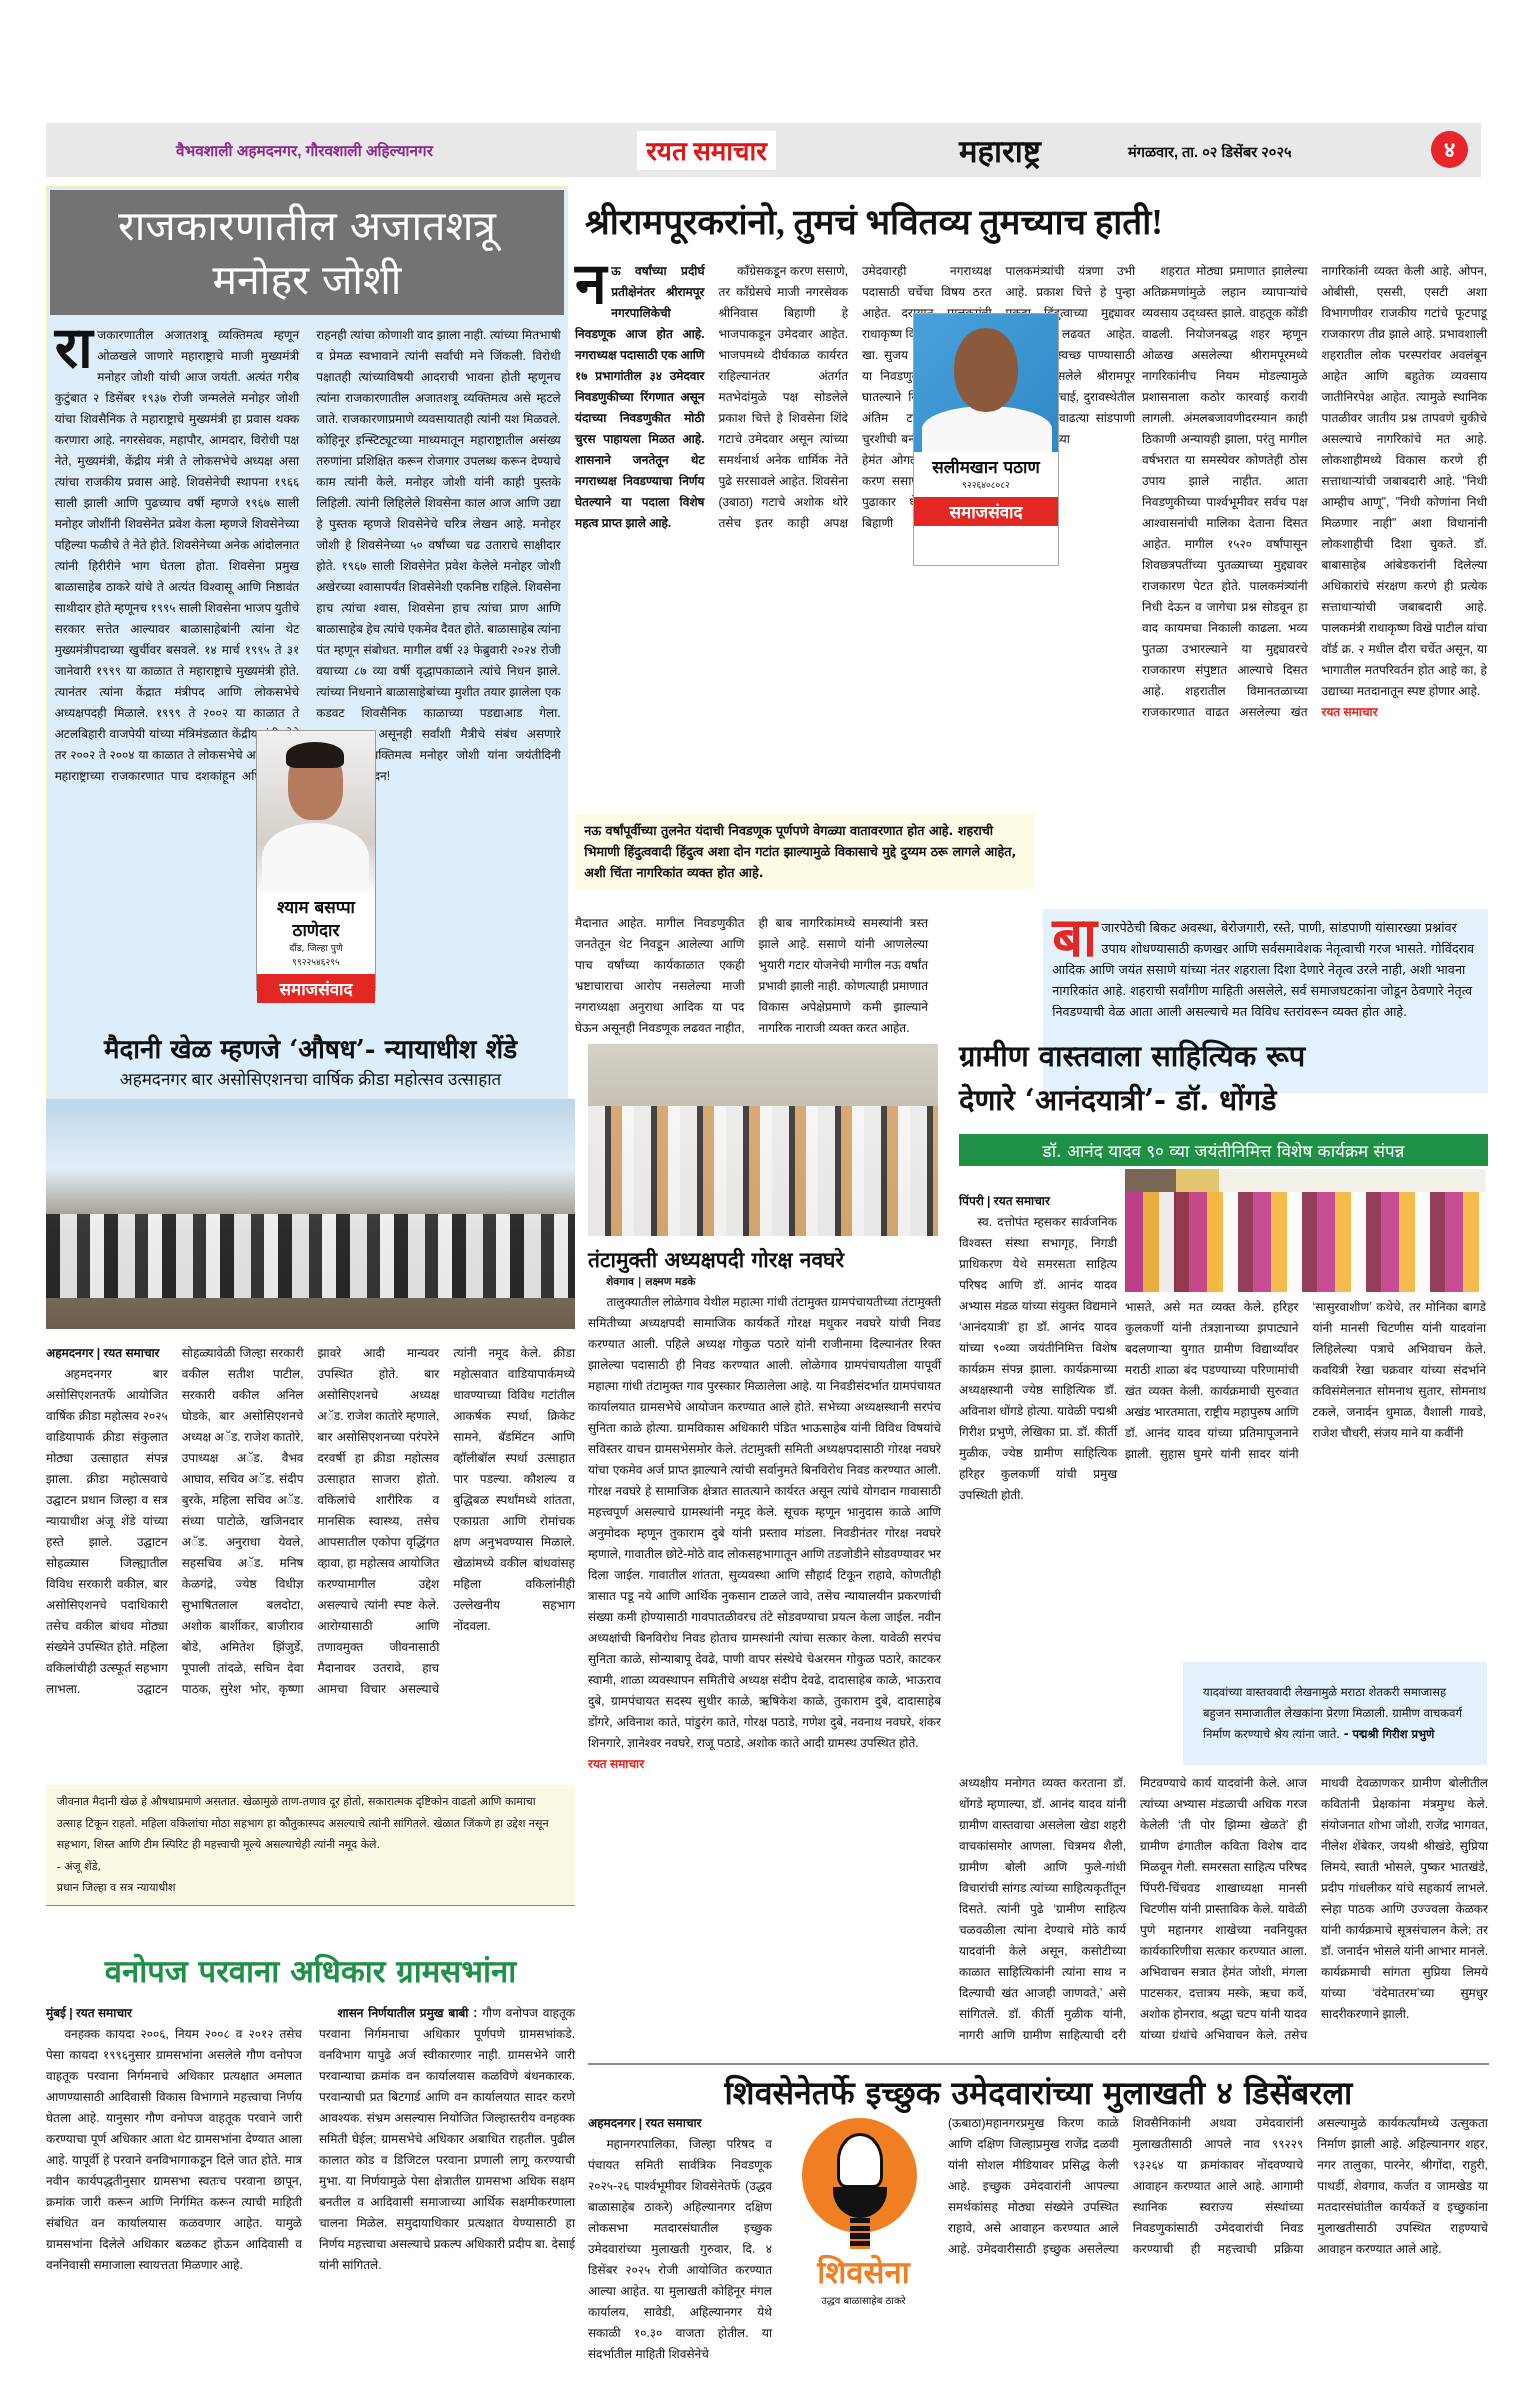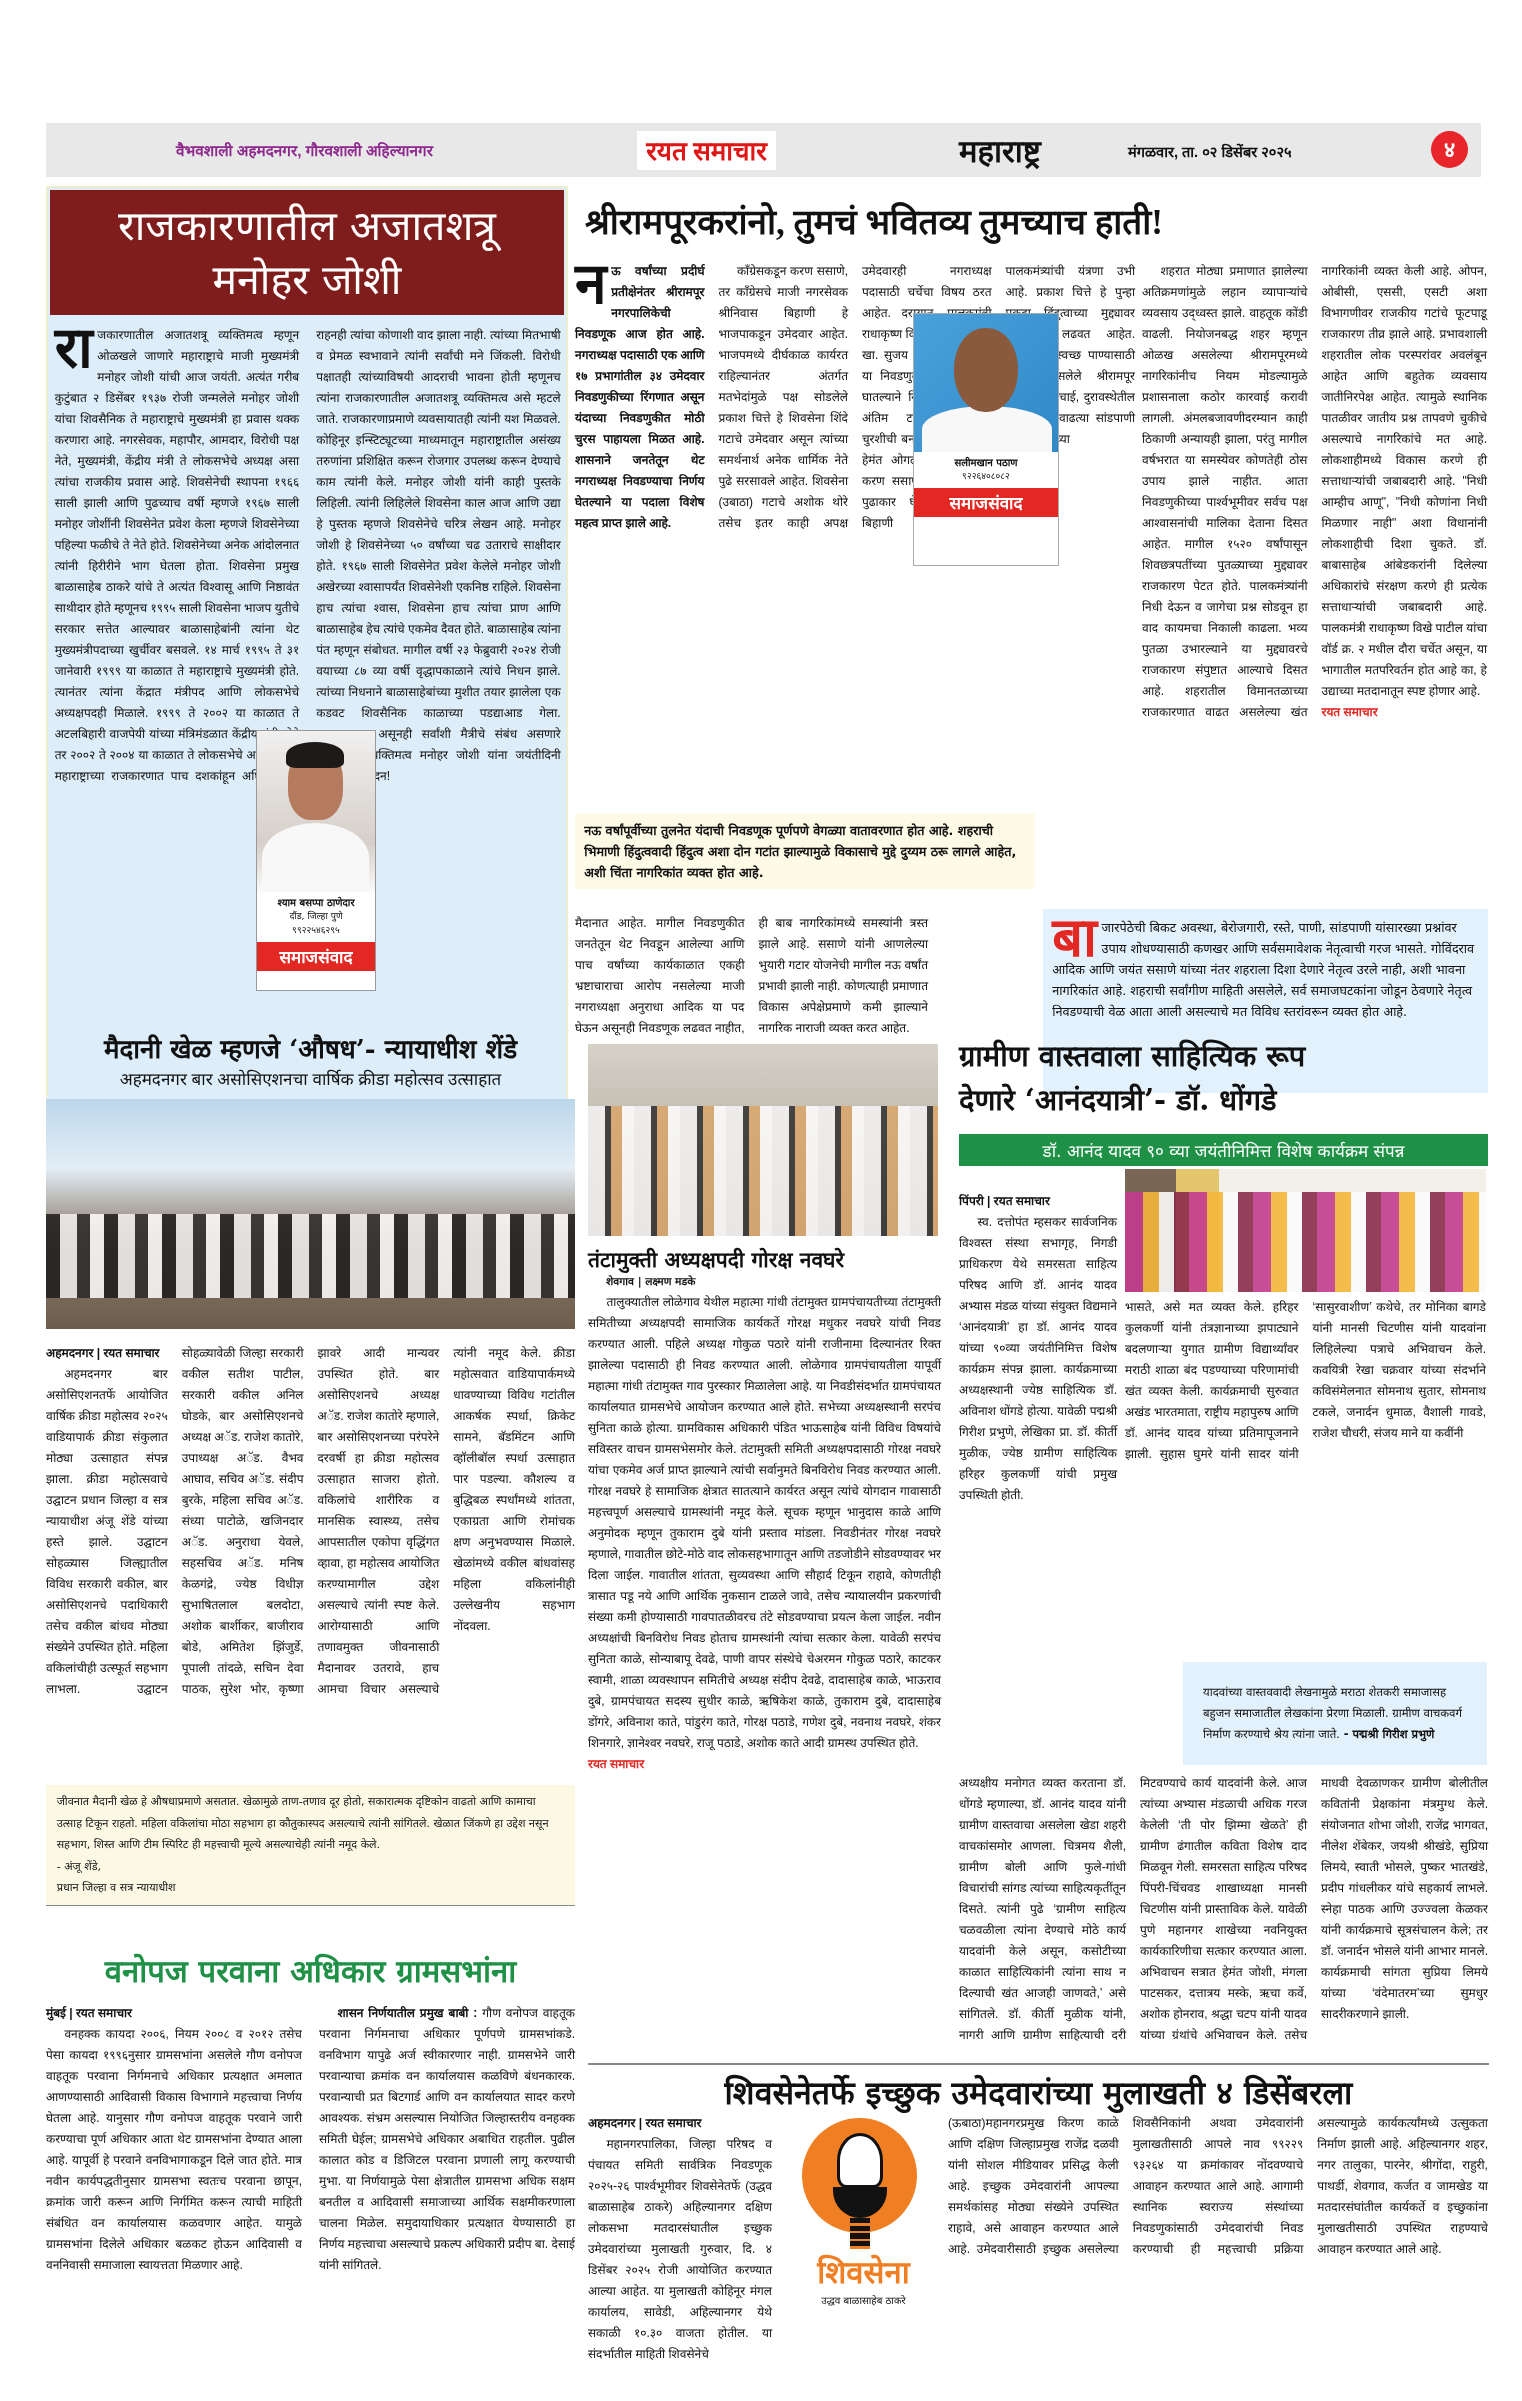--- a/index.html
+++ b/index.html
@@ -10,29 +10,29 @@
   .mh-logo { position: absolute; left: 591px; top: 7.7px; background: #fff; padding: 1.5px 9.2px; color: #e01515; font-weight: bold; font-size: 26px; font-family: "Liberation Serif", serif; }
   .mh-section { position: absolute; left: 913px; top: 6.1px; font-size: 31px; font-weight: bold; font-family: "Liberation Serif", serif; }
   .mh-date { position: absolute; left: 1082px; top: 18.4px; font-size: 14.6px; font-weight: bold; font-family: "Liberation Sans", sans-serif; }
   .mh-page { position: absolute; left: 1385px; top: 7.7px; width: 37px; height: 37px; border-radius: 50%; background: #e8252a; color: #fff; text-align: center; font-size: 21.5px; font-weight: bold; line-height: 37px; }
 
   .col-text { font-size: 12px; line-height: 21px; text-align: justify; font-family: "Liberation Sans", sans-serif; }
   .col-text p { margin-bottom: 0; text-indent: 18.4px; }
 
   
   .a1 { position: absolute; left: 0; top: 63px; width: 522px; height: 948px; background: #ddeefa; border: 1.5px solid #f7f1b0; }
-  .a1-head { background: #7f1d1d; color: #fff; text-align: center; margin: 3.1px; padding: 9.2px 0 7.7px; font-family: "DejaVu Serif", serif; font-size: 41px; line-height: 54px; }
+  .a1-head { background: #737373; color: #fff; text-align: center; margin: 3.1px; padding: 9.2px 0 7.7px; font-family: "DejaVu Serif", serif; font-size: 41px; line-height: 54px; }
   .a1-body { position: absolute; left: 7.7px; top: 138px; width: 506px; column-count: 2; column-gap: 17px; }
   .dropcap { float: left; font-size: 57px; line-height: 46px; font-weight: bold; padding-right: 4.6px; font-family: "Liberation Serif", serif; }
   .a1-photo { position: absolute; left: 209px; top: 543px; width: 120px; height: 261px; background: #fff; border: 1.5px solid #999; }
   .photo-img { width: 100%; height: 161px; background: linear-gradient(180deg, #f0f0f0, #d6cfc9 70%, #fafafa); position: relative; }
   .face { position: absolute; left: 31px; top: 15.3px; width: 55px; height: 74px; border-radius: 45% 45% 40% 40%; background: #b57b5e; }
   .hair { position: absolute; left: 29px; top: 10.7px; width: 58px; height: 26px; border-radius: 50% 50% 20% 20%; background: #1d1a18; }
   .shirt { position: absolute; left: 4.6px; top: 92px; width: 107px; height: 69px; border-radius: 50% 50% 0 0; background: #f8f8f8; }
-  .cap-name { text-align: center; font-weight: bold; font-size: 10px; margin-top: 3.1px; }
+  .cap-name { text-align: center; font-weight: bold; font-size: 17px; margin-top: 3.1px; }
   .cap-sub { text-align: center; font-size: 9.2px; line-height: 14px; }
   .badge-red { background: #e32722; color: #fff; font-weight: bold; text-align: center; font-size: 17px; padding: 3.1px 0; margin-top: 4.6px; }
 
   
   .a2-head { position: absolute; left: 539px; top: 74px; width: 913px; text-align: left; font-size: 35px; font-weight: bold; font-family: Liberation Serif, serif; }
   .a2-body { position: absolute; left: 529px; top: 138px; width: 560px; column-count: 4; column-gap: 14px; }
   .a2-lead { font-weight: bold; }
   .a2-photo { position: absolute; left: 867px; top: 190px; width: 146px; height: 253px; border: 1.5px solid #aaa; background: #fff; }
   .a2-photo .photo-img { height: 138px; background: linear-gradient(135deg, #4aa1da, #2f88c8); }
   .a2-photo .face { left: 40px; top: 14px; width: 64px; height: 84px; background: #8b5a3c; border-radius: 48%; }

